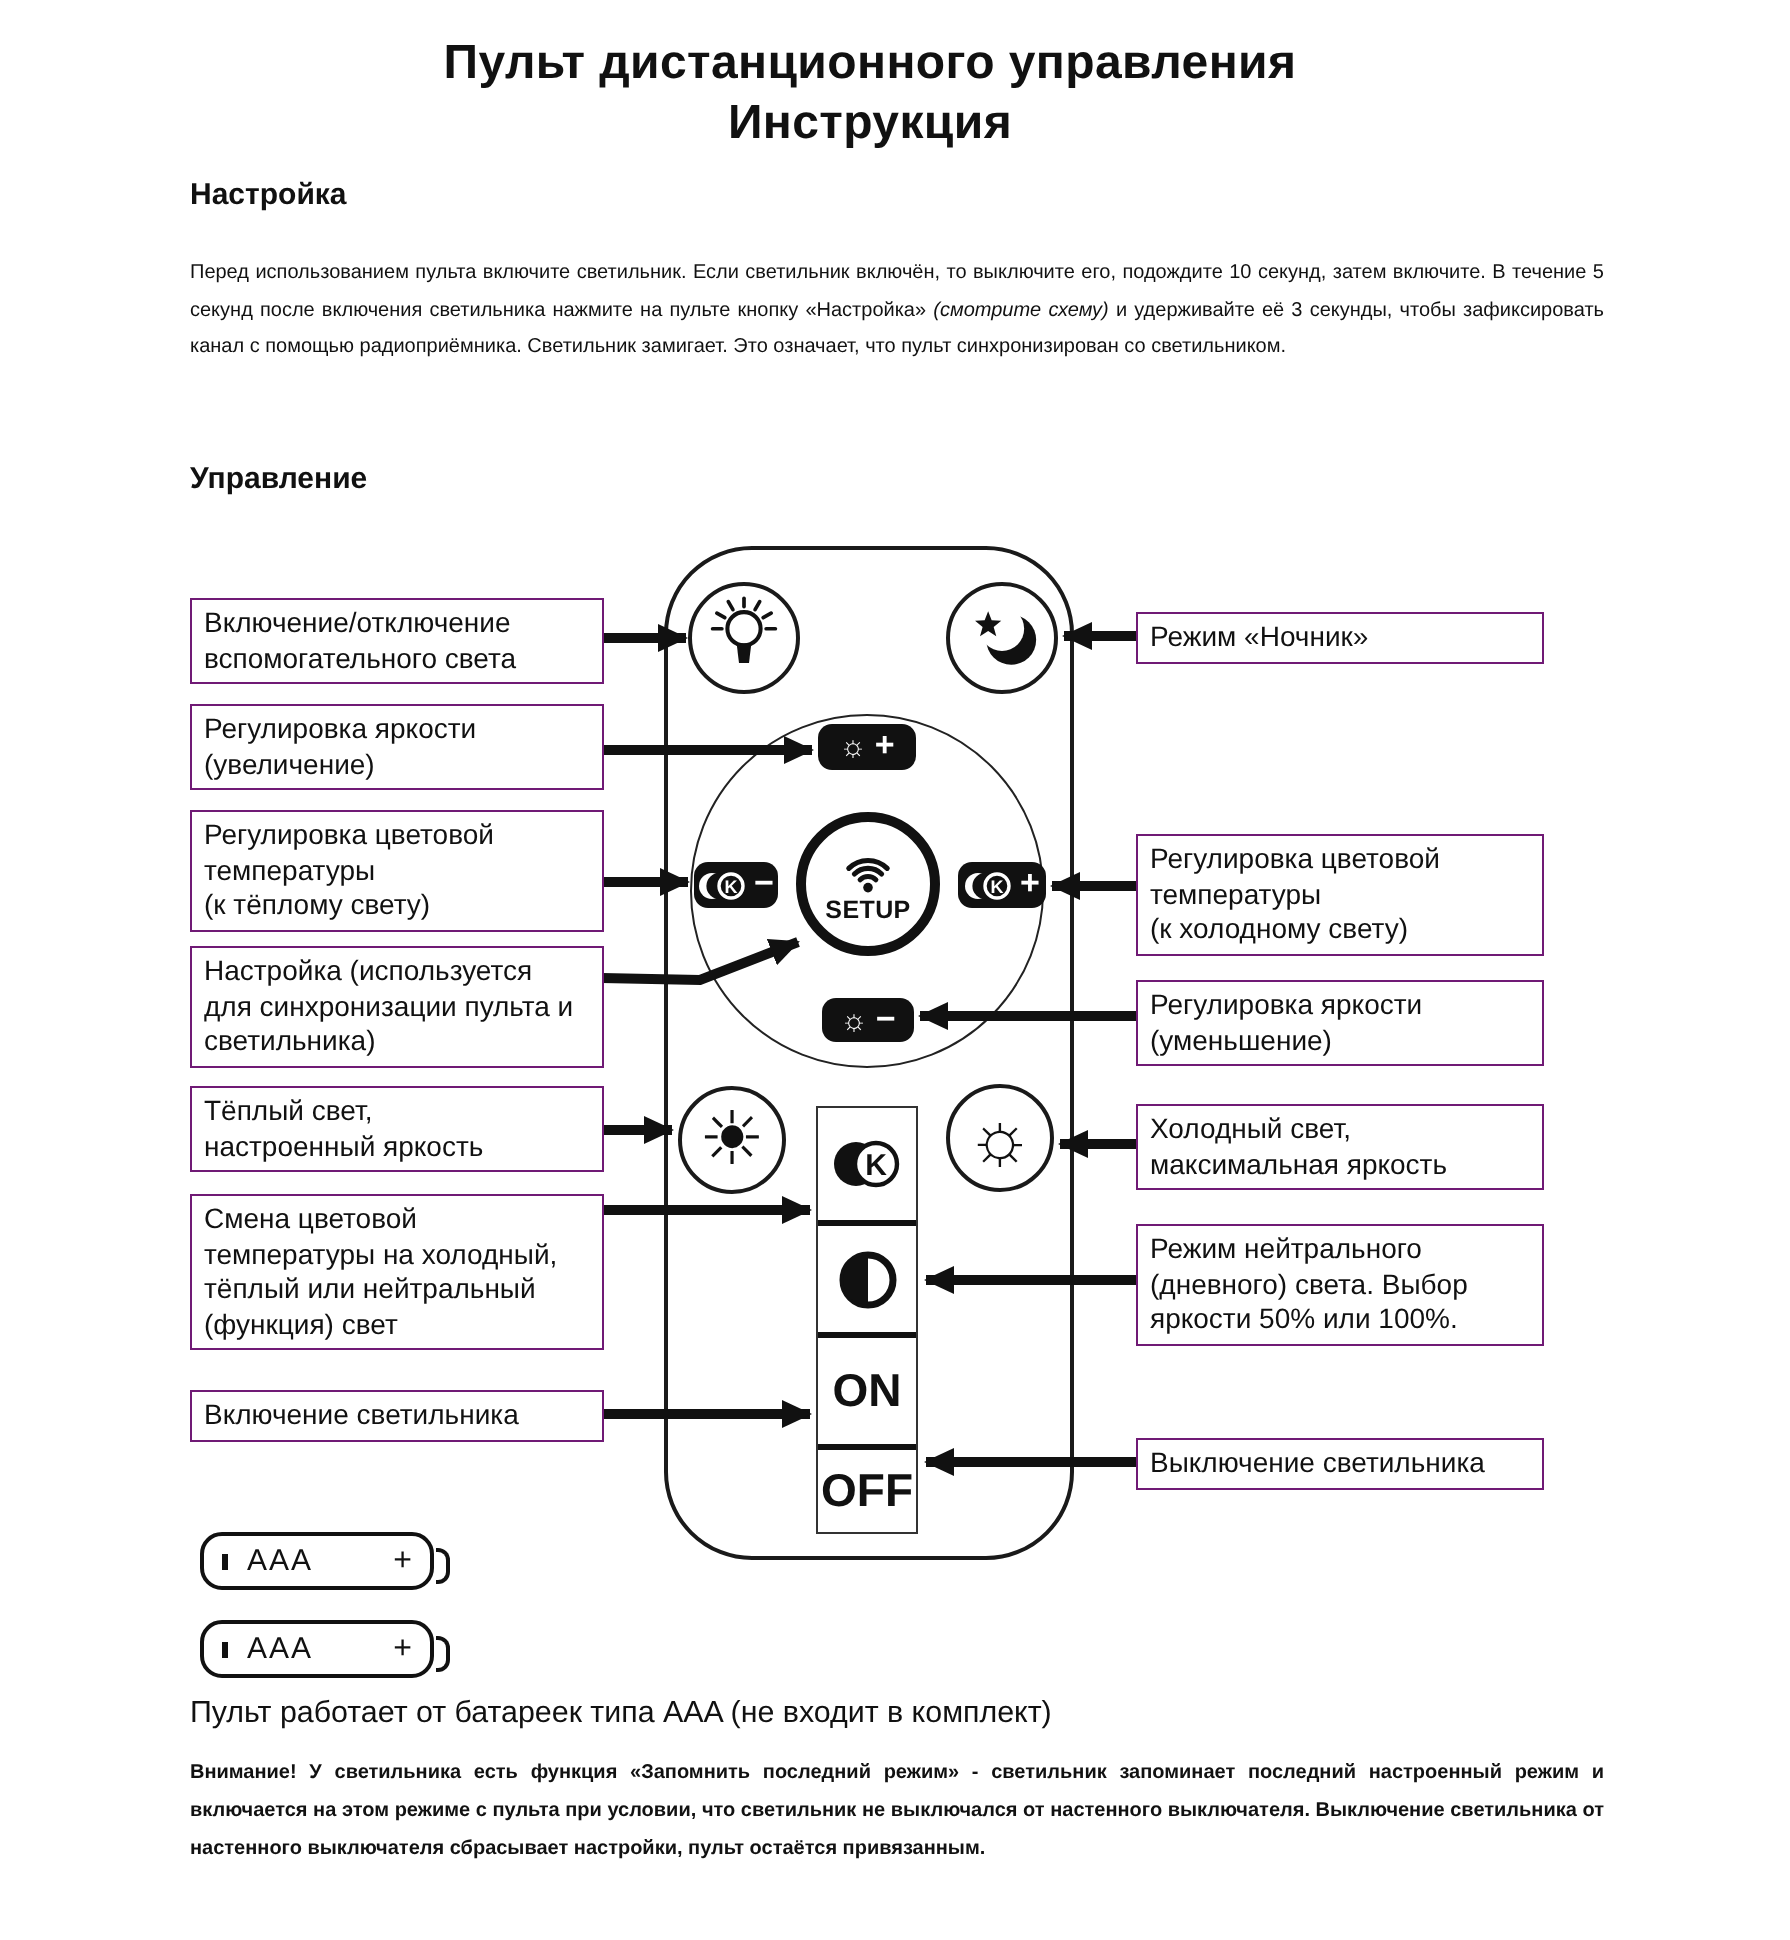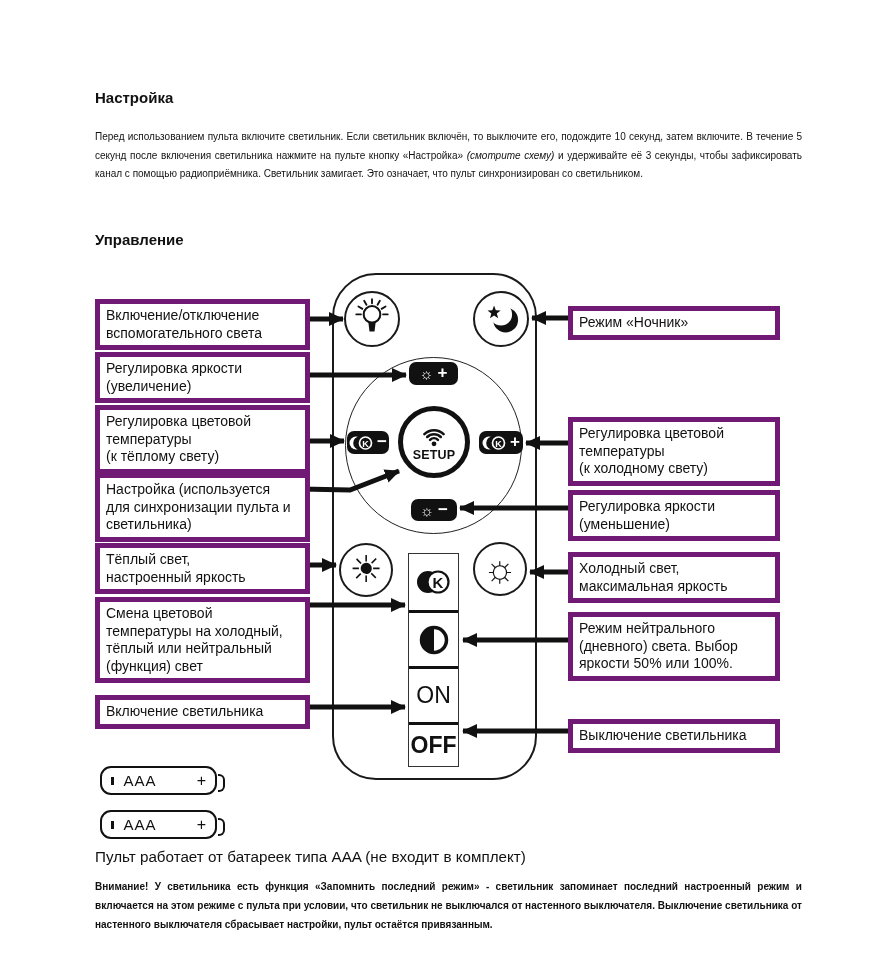--- a/index.html
+++ b/index.html
@@ -8,21 +8,21 @@
   
   .title{position:absolute;top:17px;left:0;width:870px;text-align:center;
          font-size:24px;font-weight:bold;line-height:30px;letter-spacing:.2px;}
   .h{position:absolute;left:95px;font-size:15px;font-weight:bold;}
   .h-setup{top:89px}.h-control{top:231px}
   .para{position:absolute;left:95px;width:707px;font-size:10px;line-height:18.6px;text-align:justify;}
   .para-setup{top:128px}
   .warning{top:877px;font-weight:bold;line-height:19px;}
   .italic{font-style:italic;}
   
-  .callout{position:absolute;background:#fff;border:5px solid #701a75;padding:3px 6px;
+  .callout{position:absolute;background:#fff;border:1px solid #701a75;padding:3px 6px;
            font-size:14px;line-height:17.5px;white-space:pre-line;z-index:6;}
   .cl{left:95px;width:193px;}
   .cr{left:568px;width:190px;}
   #cl0{top:299px}#cl1{top:352px}#cl2{top:405px}#cl3{top:473px}#cl4{top:543px}#cl5{top:597px}#cl6{top:695px}
   #cr0{top:306px}#cr1{top:417px}#cr2{top:490px}#cr3{top:552px}#cr4{top:612px}#cr5{top:719px}
   
   .remote{position:absolute;left:332px;top:273px;width:201px;height:503px;
           border:2px solid #1a1a1a;border-radius:44px;background:#fff;z-index:3;}
   .pad{position:absolute;left:345px;top:357px;width:175px;height:175px;
        border:1.5px solid #222;border-radius:50%;z-index:3;}
@@ -44,21 +44,21 @@
   .ktext{fill:#fff;font-size:9px;font-weight:bold;text-anchor:middle;font-family:"Liberation Sans",sans-serif;}
   .setup-circle{position:absolute;left:398px;top:406px;width:62px;height:62px;border:5px solid #111;
         border-radius:50%;background:#fff;z-index:5;display:flex;flex-direction:column;
         align-items:center;justify-content:center;gap:1px;}
   .setup-label{font-size:12.5px;font-weight:bold;letter-spacing:.2px;}
   .strip{position:absolute;left:408px;top:553px;width:49px;height:212px;border:1.5px solid #333;
          background:#fff;z-index:4;display:flex;flex-direction:column;}
   .cell{display:flex;align-items:center;justify-content:center;box-sizing:border-box;}
   .cell + .cell{border-top:3.5px solid #111;}
   .cell-k{height:56px}.cell-half{height:56px}
-  .cell-on{height:56px;font-size:23px;font-weight:normal;}
+  .cell-on{height:56px;font-size:23px;font-weight:bold;}
   .cell-off{height:44px;font-size:23px;font-weight:bold;}
   
   .arrows{position:absolute;left:0;top:0;z-index:5;pointer-events:none;}
   .arrows line,.arrows polyline{stroke:#111;stroke-width:5;}
   
   .battery{position:absolute;left:100px;width:95px;height:25px;border:2.5px solid #111;
            border-radius:11px;background:#fff;display:flex;align-items:center;gap:10px;
            padding:0 9px;z-index:2;}
   #bat1{top:766px}#bat2{top:810px}
   .bat-term{width:2.5px;height:8px;background:#111;}
@@ -68,20 +68,22 @@
            border-radius:0 6px 6px 0;background:#fff;z-index:2;}
   #nub1{left:218px;top:774px}#nub2{left:218px;top:818px}
   .bat-caption{position:absolute;left:95px;top:848px;font-size:15.2px;}
 </style>
 </head>
 <body>
 
 <div class="page">
 
   <div class="title">
+    <div>Пульт дистанционного управления</div>
+    <div>Инструкция</div>
   </div>
 
   <div class="h h-setup">Настройка</div>
   <div class="para para-setup"><span>Перед использованием пульта включите светильник. Если светильник включён, то выключите его, подождите 10 секунд, затем включите. В течение 5 секунд после включения светильника нажмите на пульте кнопку «Настройка» </span><span class="italic">(смотрите схему)</span><span> и удерживайте её 3 секунды, чтобы зафиксировать канал с помощью радиоприёмника. Светильник замигает. Это означает, что пульт синхронизирован со светильником.</span></div>
 
   <div class="h h-control">Управление</div>
 
   <div class="callout cl" id="cl0">Включение/отключение
 вспомогательного света</div>
   <div class="callout cl" id="cl1">Регулировка яркости

